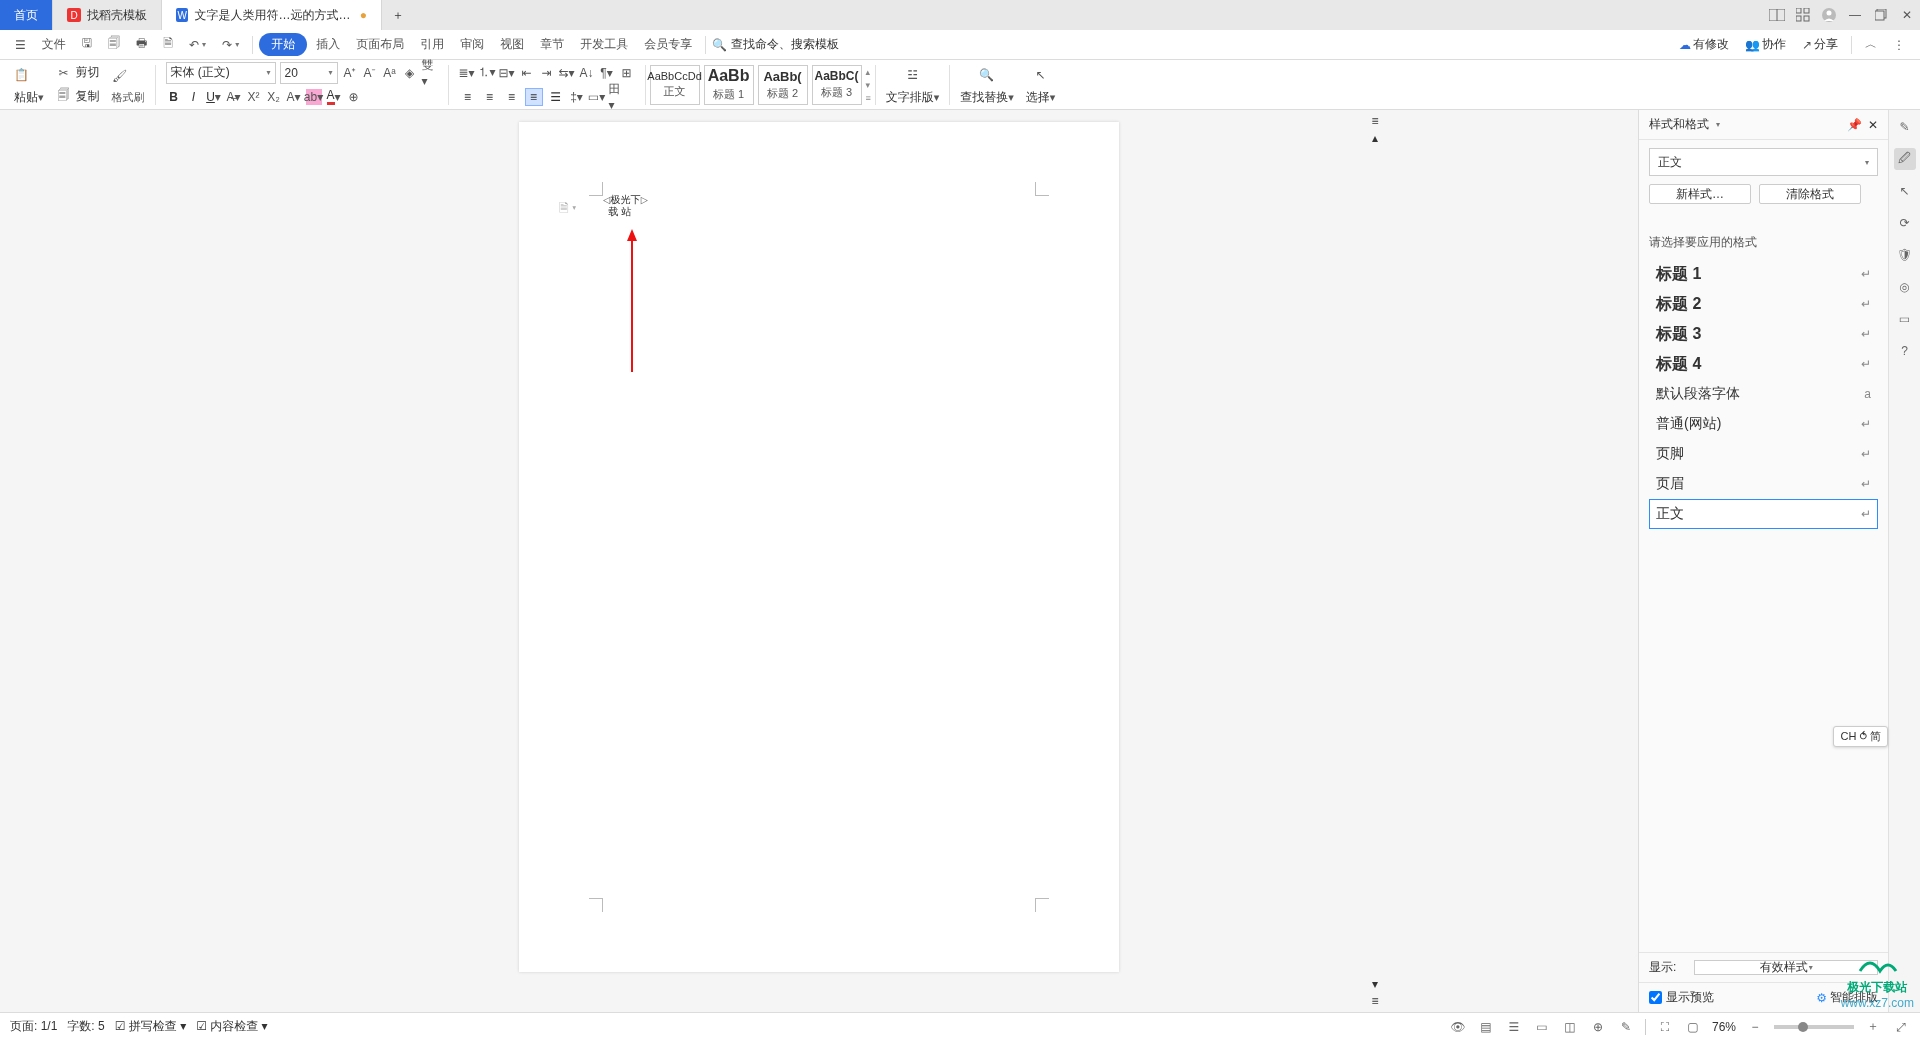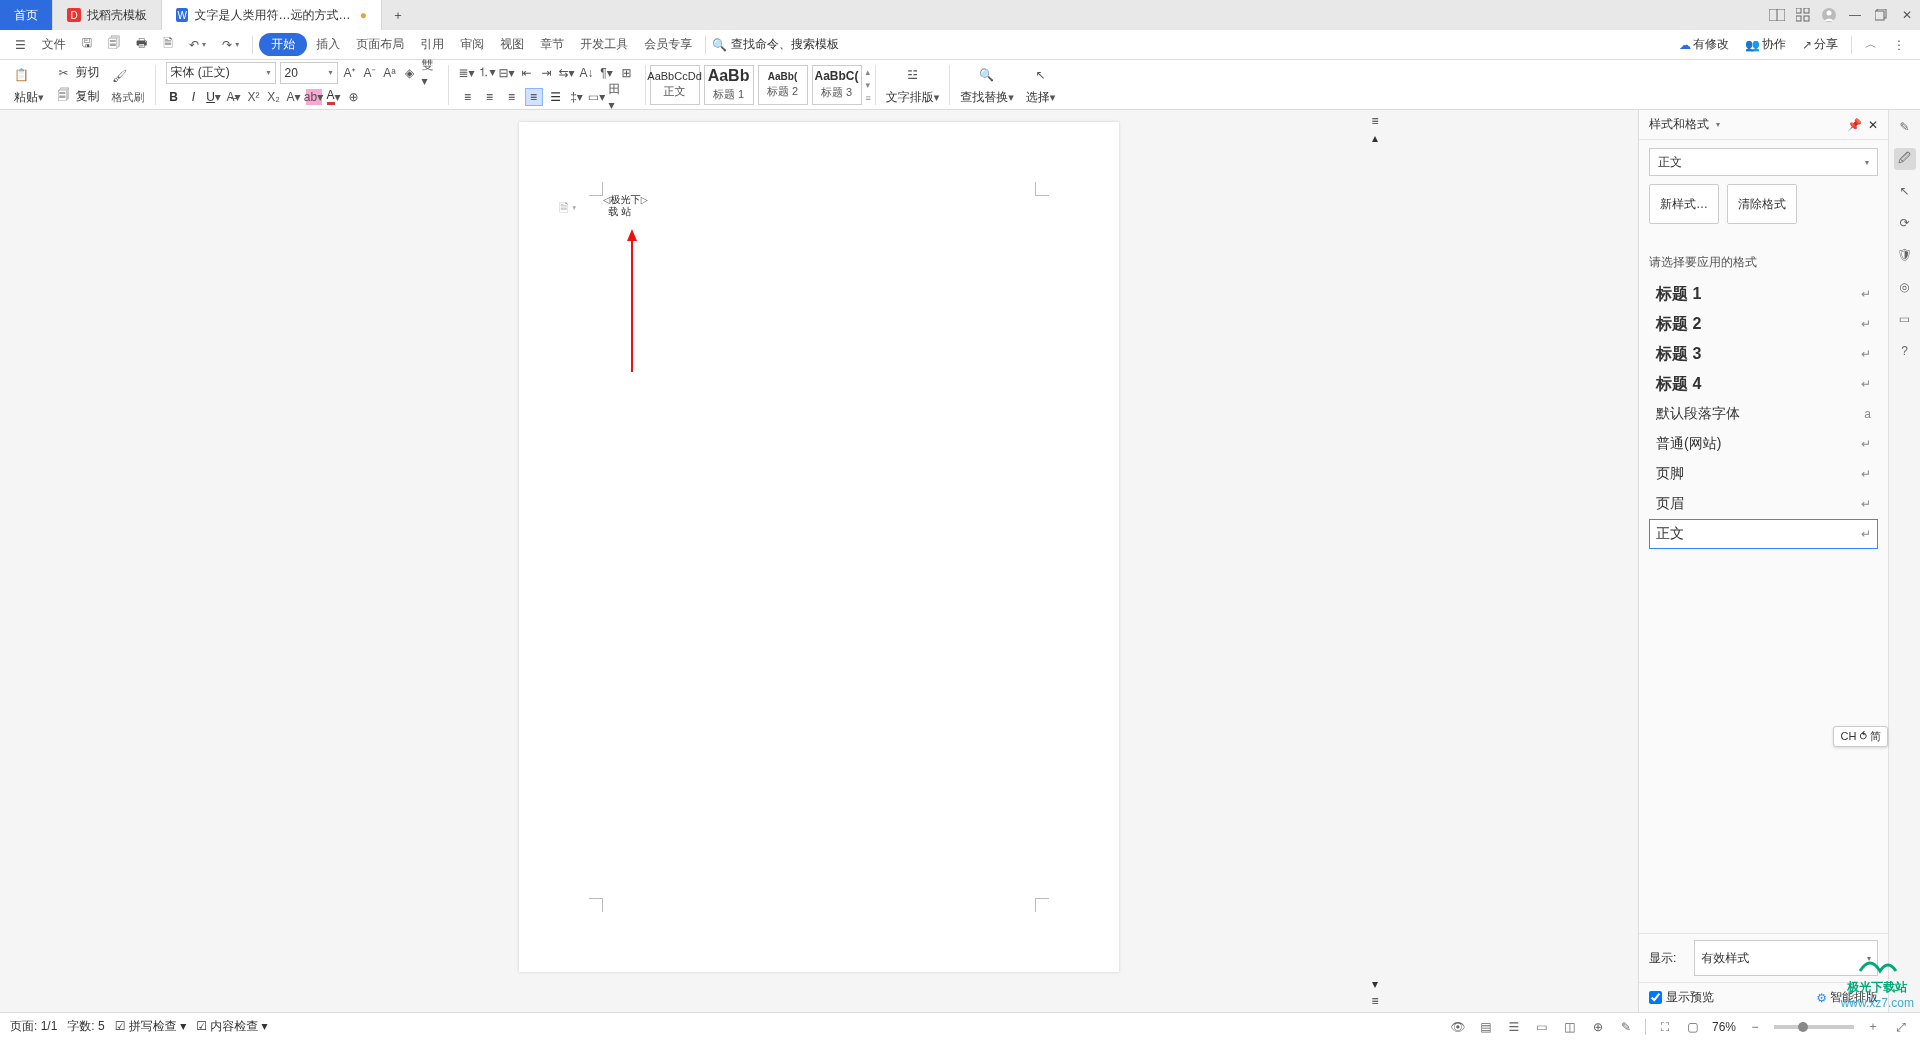--- a/index.html
+++ b/index.html
@@ -46,28 +46,28 @@
 .corner.br{bottom:60px;right:70px;border-left:none;border-top:none;transform:rotate(180deg)}
 .doctext{position:absolute;top:72px;left:84px;font-size:11px;color:#555;transform:scale(.85);transform-origin:top left;line-height:1.2}
 .ghandle{position:absolute;top:77px;left:40px;display:flex;align-items:center;gap:4px;color:#aaa}
 .arrow{position:absolute;top:110px;left:112px;width:2px;height:140px;background:#e11}
 .arrow:before{content:"";position:absolute;top:-8px;left:-4px;border:5px solid transparent;border-bottom:12px solid #e11}
 
 .rpanel{width:250px;background:#fafafa;border-left:1px solid #dcdcdc;display:flex;flex-direction:column}
 .rpanel .hd{height:30px;display:flex;align-items:center;padding:0 10px;border-bottom:1px solid #e5e5e5;gap:6px}
 .rpanel .body{padding:8px 10px;flex:1;overflow:auto}
 .stylesel{border:1px solid #ccc;height:28px;display:flex;align-items:center;padding:0 8px;justify-content:space-between;margin-bottom:8px;background:#fff}
-.btn{border:1px solid #ccc;background:#fff;height:40px;padding:0 10px;display:inline-flex;align-items:center;border-radius:2px}
+.btn{border:1px solid #ccc;background:#fff;height:20px;padding:0 26px;display:inline-flex;align-items:center;border-radius:2px}
 .stylelist{margin-top:8px}
 .srow{height:30px;display:flex;align-items:center;justify-content:space-between;padding:0 6px;cursor:pointer;border:1px solid transparent}
 .srow.sel{border:1px solid #2d8cff;background:#fff}
 .srow .nm{font-size:14px}
 .srow .nm.h{font-weight:bold;font-size:16px}
 .rfoot{border-top:1px solid #e5e5e5;padding:6px 10px;display:flex;align-items:center;gap:18px}
-.rfoot .sel2{border:1px solid #ccc;height:36px;flex:1;display:flex;align-items:center;padding:0 6px;justify-content:space-between;background:#fff}
+.rfoot .sel2{border:1px solid #ccc;height:15px;flex:1;display:flex;align-items:center;padding:0 6px;justify-content:center;background:#fff}
 
 .sidetool{width:32px;background:#f5f5f5;border-left:1px solid #e0e0e0;display:flex;flex-direction:column;align-items:center;padding-top:6px;gap:10px}
 .sidetool .it{width:22px;height:22px;display:flex;align-items:center;justify-content:center;color:#666;border-radius:3px}
 .sidetool .it.sel{background:#d9d9d9}
 
 .msk{position:absolute;right:258px;width:10px;color:#aaa;display:flex;flex-direction:column;align-items:center;gap:3px;font-size:9px}
 
 .status{position:absolute;left:0;right:0;bottom:0;height:28px;background:#fff;border-top:1px solid #dcdcdc;display:flex;align-items:center;padding:0 10px;gap:10px;color:#555}
 .status .gap{flex:1}
 .status .ico{width:18px;height:18px;display:flex;align-items:center;justify-content:center;color:#666}
@@ -244,21 +244,21 @@
   <div style="display:flex;align-items:center">
     <div class="ssbox">
         <div class="p1">AaBbCcDd</div>
         <div class="p2">正文</div>
       </div>
     <div class="ssbox big">
         <div class="p1">AaBb</div>
         <div class="p2">标题 1</div>
       </div>
     <div class="ssbox">
-        <div class="p1" style="font-size:10px;font-weight:bold">AaBb(</div>
+        <div class="p1" style="font-size:13px;font-weight:bold">AaBb(</div>
         <div class="p2">标题 2</div>
       </div>
     <div class="ssbox">
         <div class="p1" style="font-size:12px;font-weight:bold">AaBbC(</div>
         <div class="p2">标题 3</div>
       </div>
     <div style="display:flex;flex-direction:column;gap:3px">
       <span style="font-size:9px;color:#888">▴</span>
       <span style="font-size:9px;color:#888">▾</span>
       <span style="font-size:9px;color:#888">≡</span>

